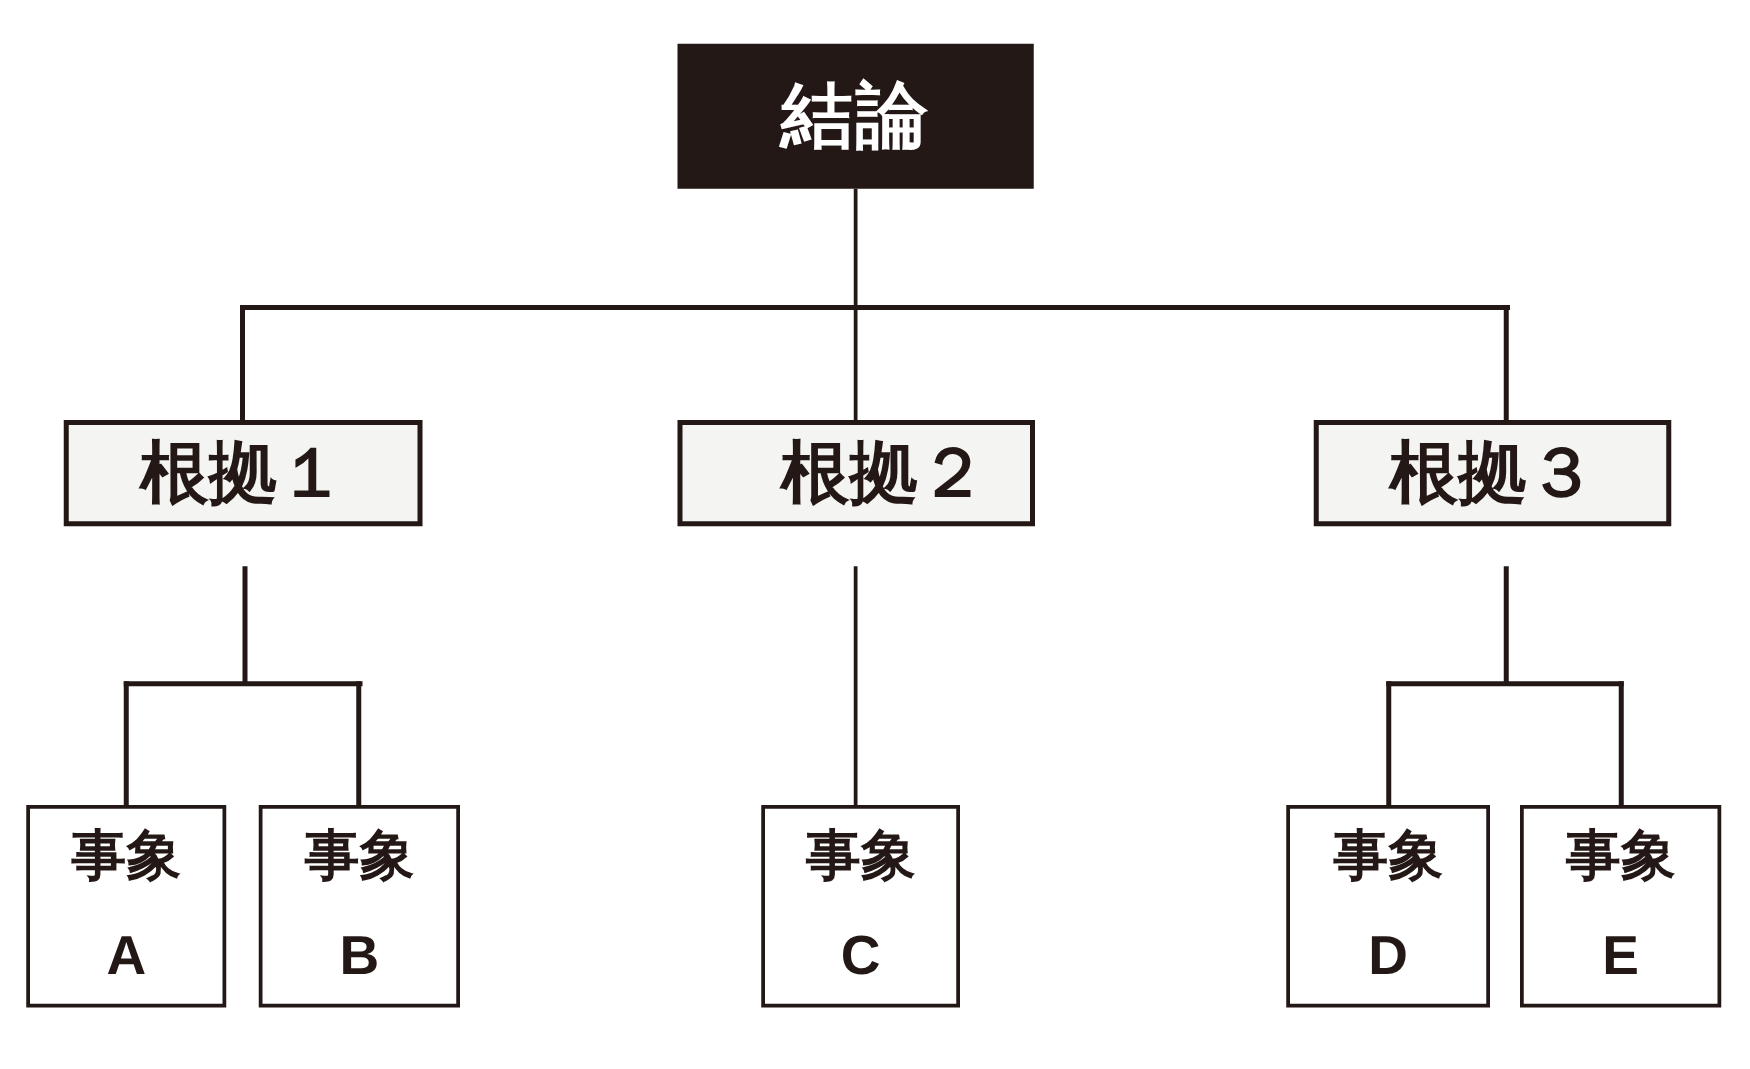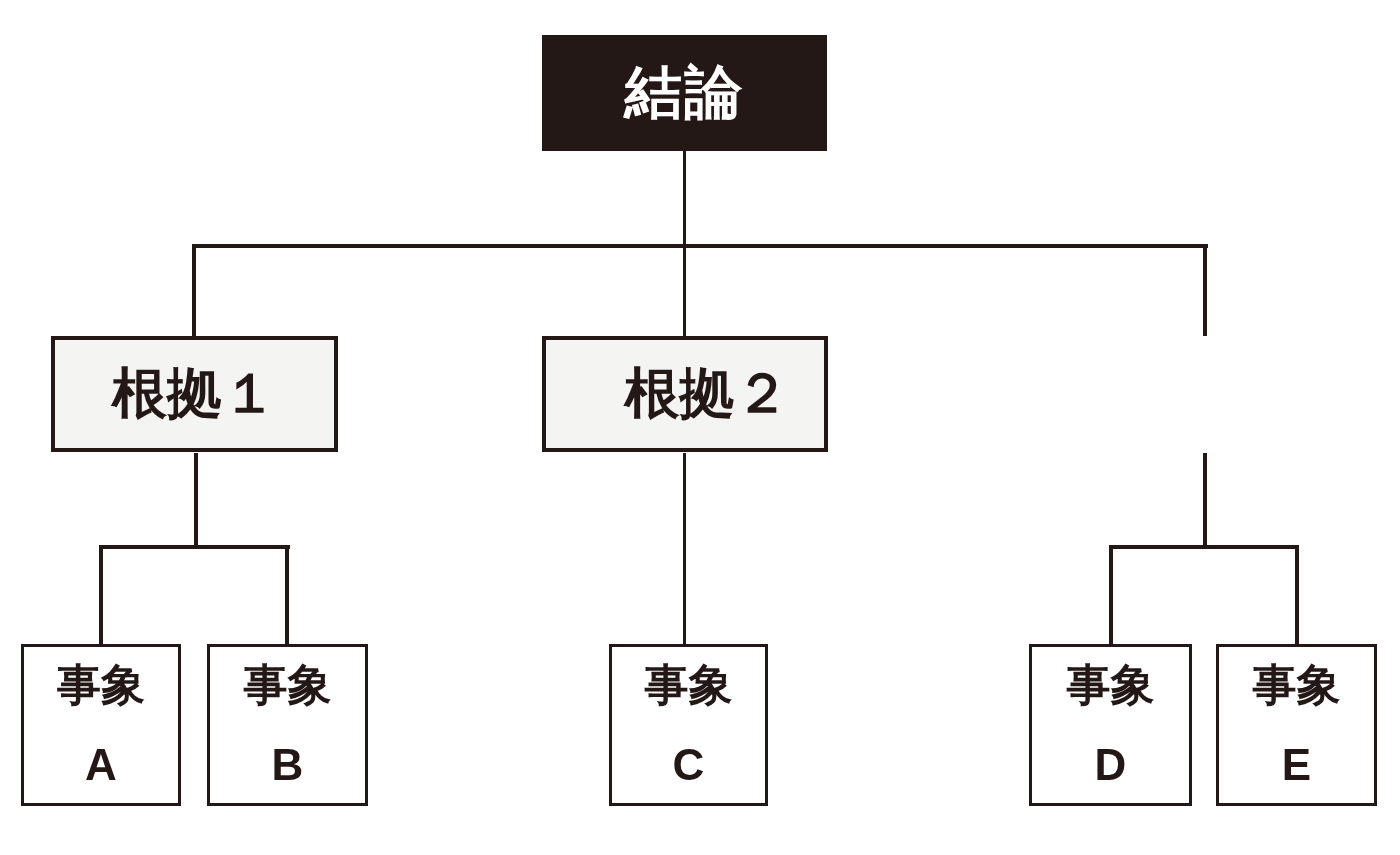--- a/index.html
+++ b/index.html
@@ -30,21 +30,21 @@
     text-align: center;
   }
   .conclusion {
     left: 542px; top: 35px; width: 285px; height: 116px;
     background: var(--ink, #231815);
     color: var(--conclusion-text, #fff);
     font-size: 58px;
     letter-spacing: 2px;
   }
   .evidence {
-    top: 336px; width: 287px; height: 116px;
+    top: 336px; width: 287px; height: 85px;
     background: var(--evidence-fill, #f4f4f2);
     border: 4px solid var(--ink, #231815);
     font-size: 55px;
   }
   .evidence.e1 { left: 51px; }
   .evidence.e2 { left: 542px; width: 286px; padding-left: 44px; }
   .evidence.e3 { left: 1051px; width: 286px; }
   .fact {
     top: 644px; height: 162px;
     background: var(--fact-fill, #fff);
@@ -97,20 +97,23 @@
   <div class="node conclusion">
     <span>結論</span>
   </div>
 
   <div class="node evidence e1">
     <span>根拠１</span>
   </div>
   <div class="node evidence e2">
     <span>根拠２</span>
   </div>
+  <div class="node evidence e3">
+    <span>根拠３</span>
+  </div>
 
   <div class="node fact fa">
     <span>事象</span>
     <span>A</span>
   </div>
   <div class="node fact fb">
     <span>事象</span>
     <span>B</span>
   </div>
   <div class="node fact fc">

